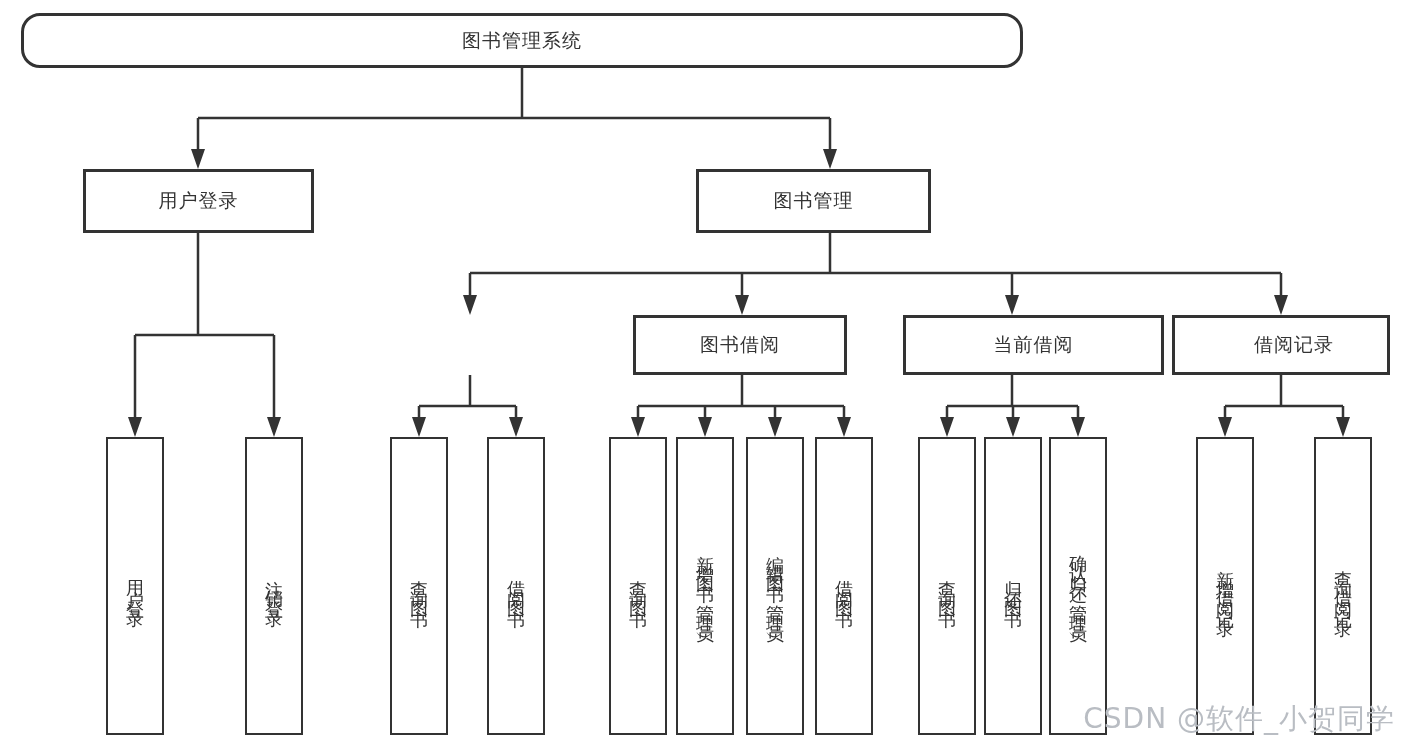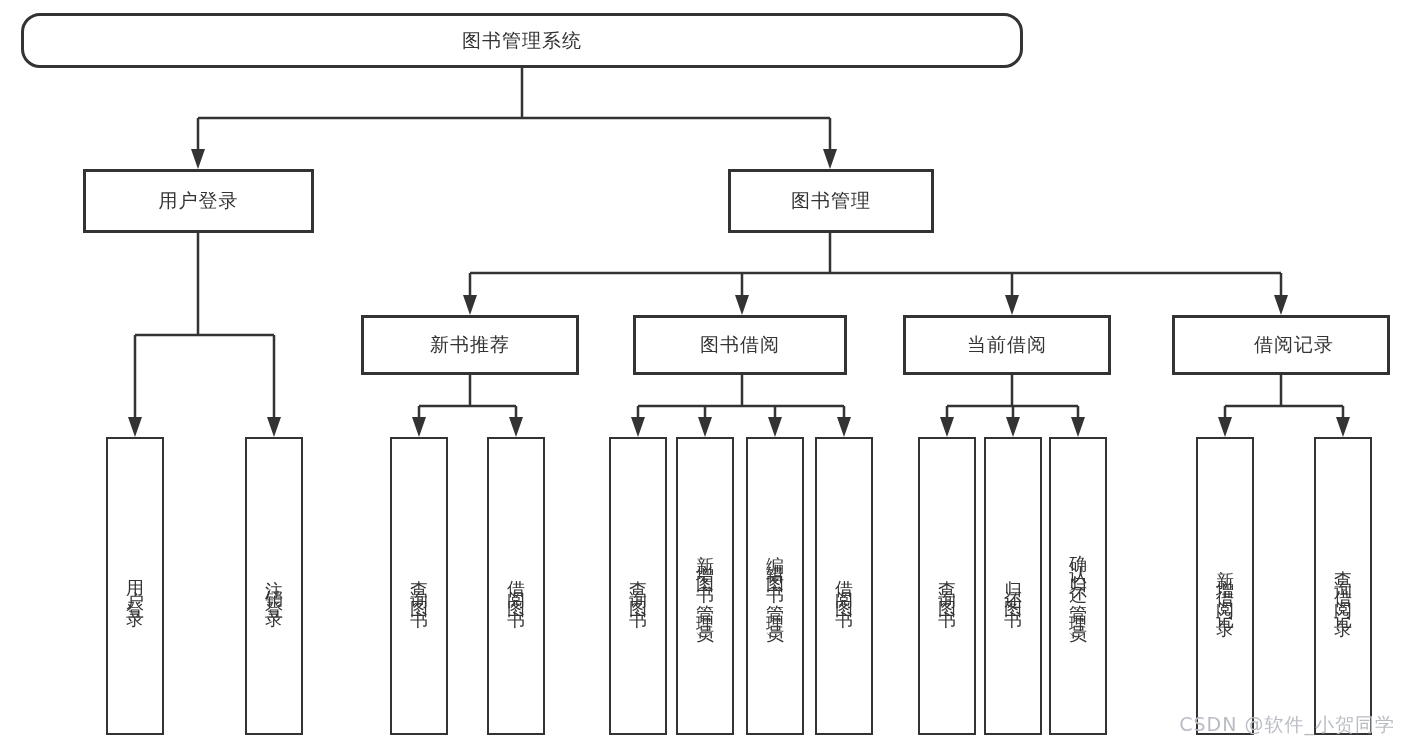--- a/index.html
+++ b/index.html
@@ -26,36 +26,36 @@
     text-orientation:mixed;
     font-size:18px;
     letter-spacing:10px;
     line-height:1;
     color:#333333;
     white-space:nowrap;
   }
   
   .n-root{left:21px;top:13px;width:1002px;height:55px;border-radius:19px;}
   .n-user{left:83px;top:169px;width:231px;height:64px;}
-  .n-book{left:728px;top:169px;width:206px;height:64px;}
+  .n-book{left:696px;top:169px;width:235px;height:64px;}
   .n-l3a{left:361px;top:315px;width:218px;height:60px;}
   .n-l3b{left:633px;top:315px;width:214px;height:60px;}
-  .n-l3c{left:903px;top:315px;width:208px;height:60px;}
+  .n-l3c{left:903px;top:315px;width:261px;height:60px;}
   .n-l3d{left:1172px;top:315px;width:218px;height:60px;padding-left:26px;}
   
   .leaf{top:437px;width:58px;height:298px;}
   .lf-a1{left:106px;} .lf-a2{left:245px;}
   .lf-b1{left:390px;} .lf-b2{left:487px;}
   .lf-c1{left:609px;} .lf-c2{left:676px;} .lf-c3{left:746px;} .lf-c4{left:815px;}
   .lf-d1{left:918px;} .lf-d2{left:984px;} .lf-d3{left:1049px;}
   .lf-e1{left:1196px;} .lf-e2{left:1314px;}
   .watermark{
     position:absolute;
     right:10px;bottom:9px;
-    font-size:19px;
+    font-size:28px;
     color:#b9bdc3;
     letter-spacing:1px;
     pointer-events:none;
   }
 </style>
 </head>
 <body>
 
 <div class="canvas">
 
@@ -85,23 +85,20 @@
     <span>图书管理系统</span>
   </div>
 
   <div class="node hbox n-user">
     <span>用户登录</span>
   </div>
   <div class="node hbox n-book">
     <span>图书管理</span>
   </div>
 
-  <div class="node hbox n-l3a">
-    <span>新书推荐</span>
-  </div>
   <div class="node hbox n-l3b">
     <span>图书借阅</span>
   </div>
   <div class="node hbox n-l3c">
     <span>当前借阅</span>
   </div>
   <div class="node hbox n-l3d">
     <span>借阅记录</span>
   </div>
 

